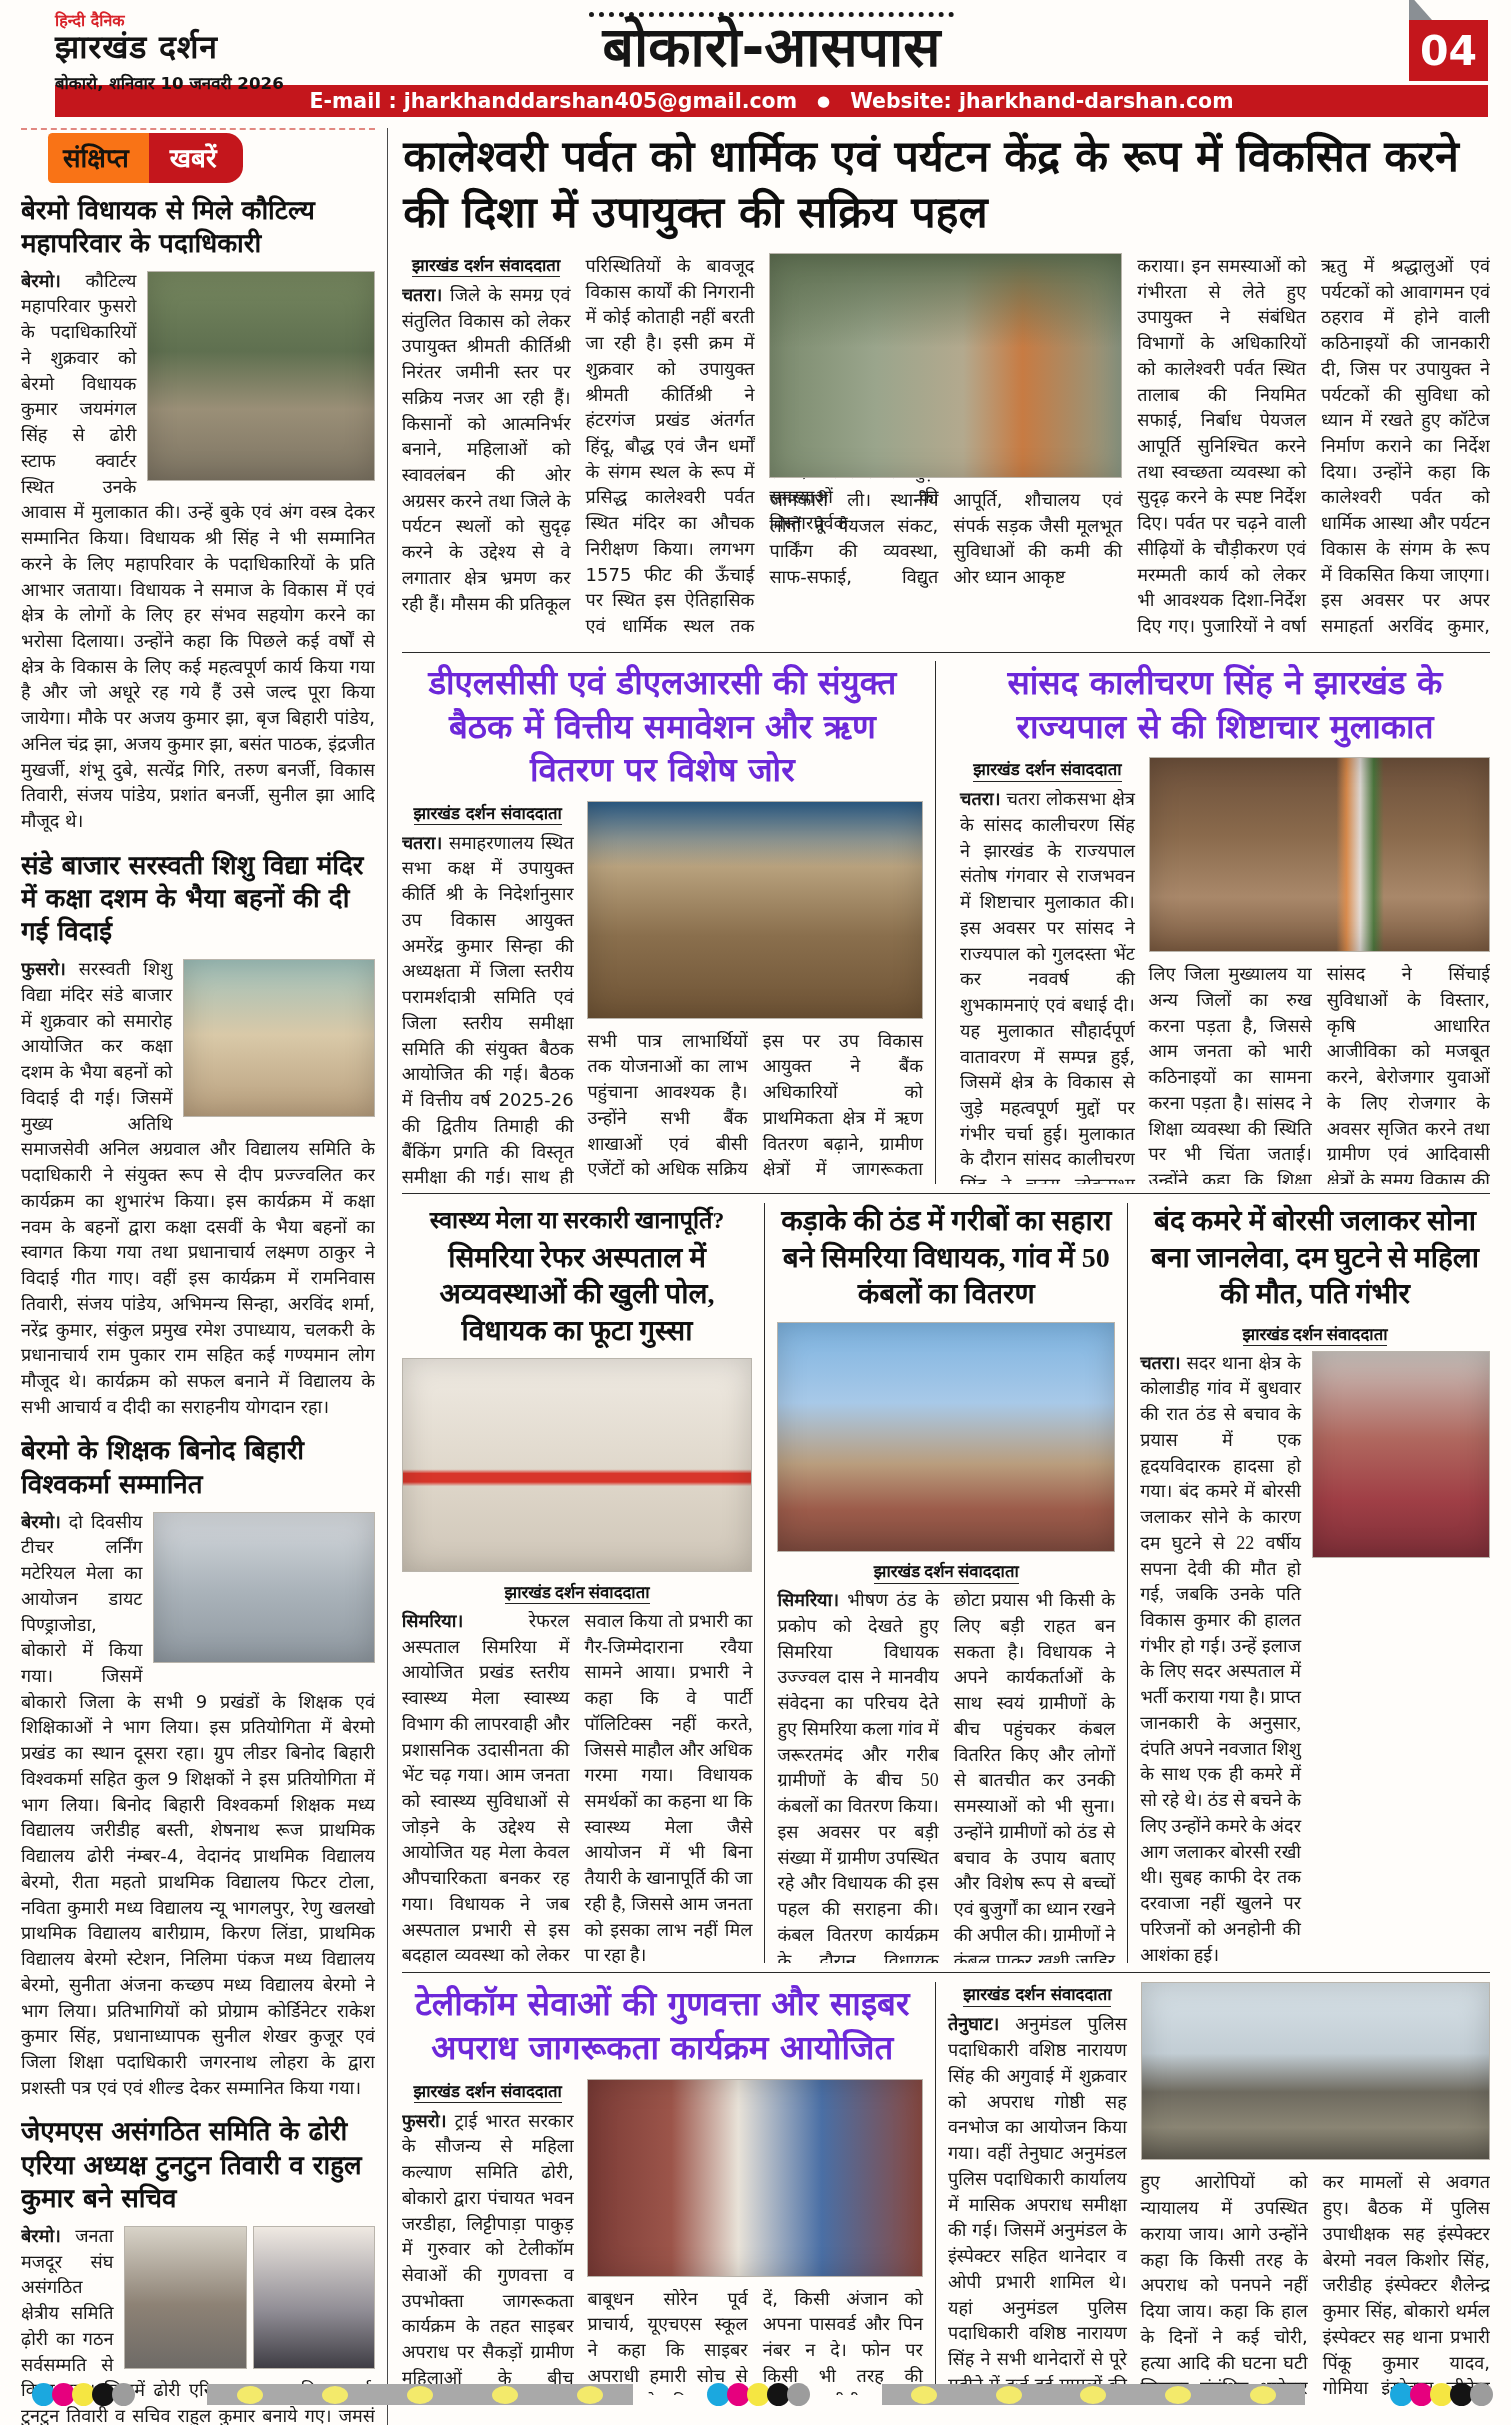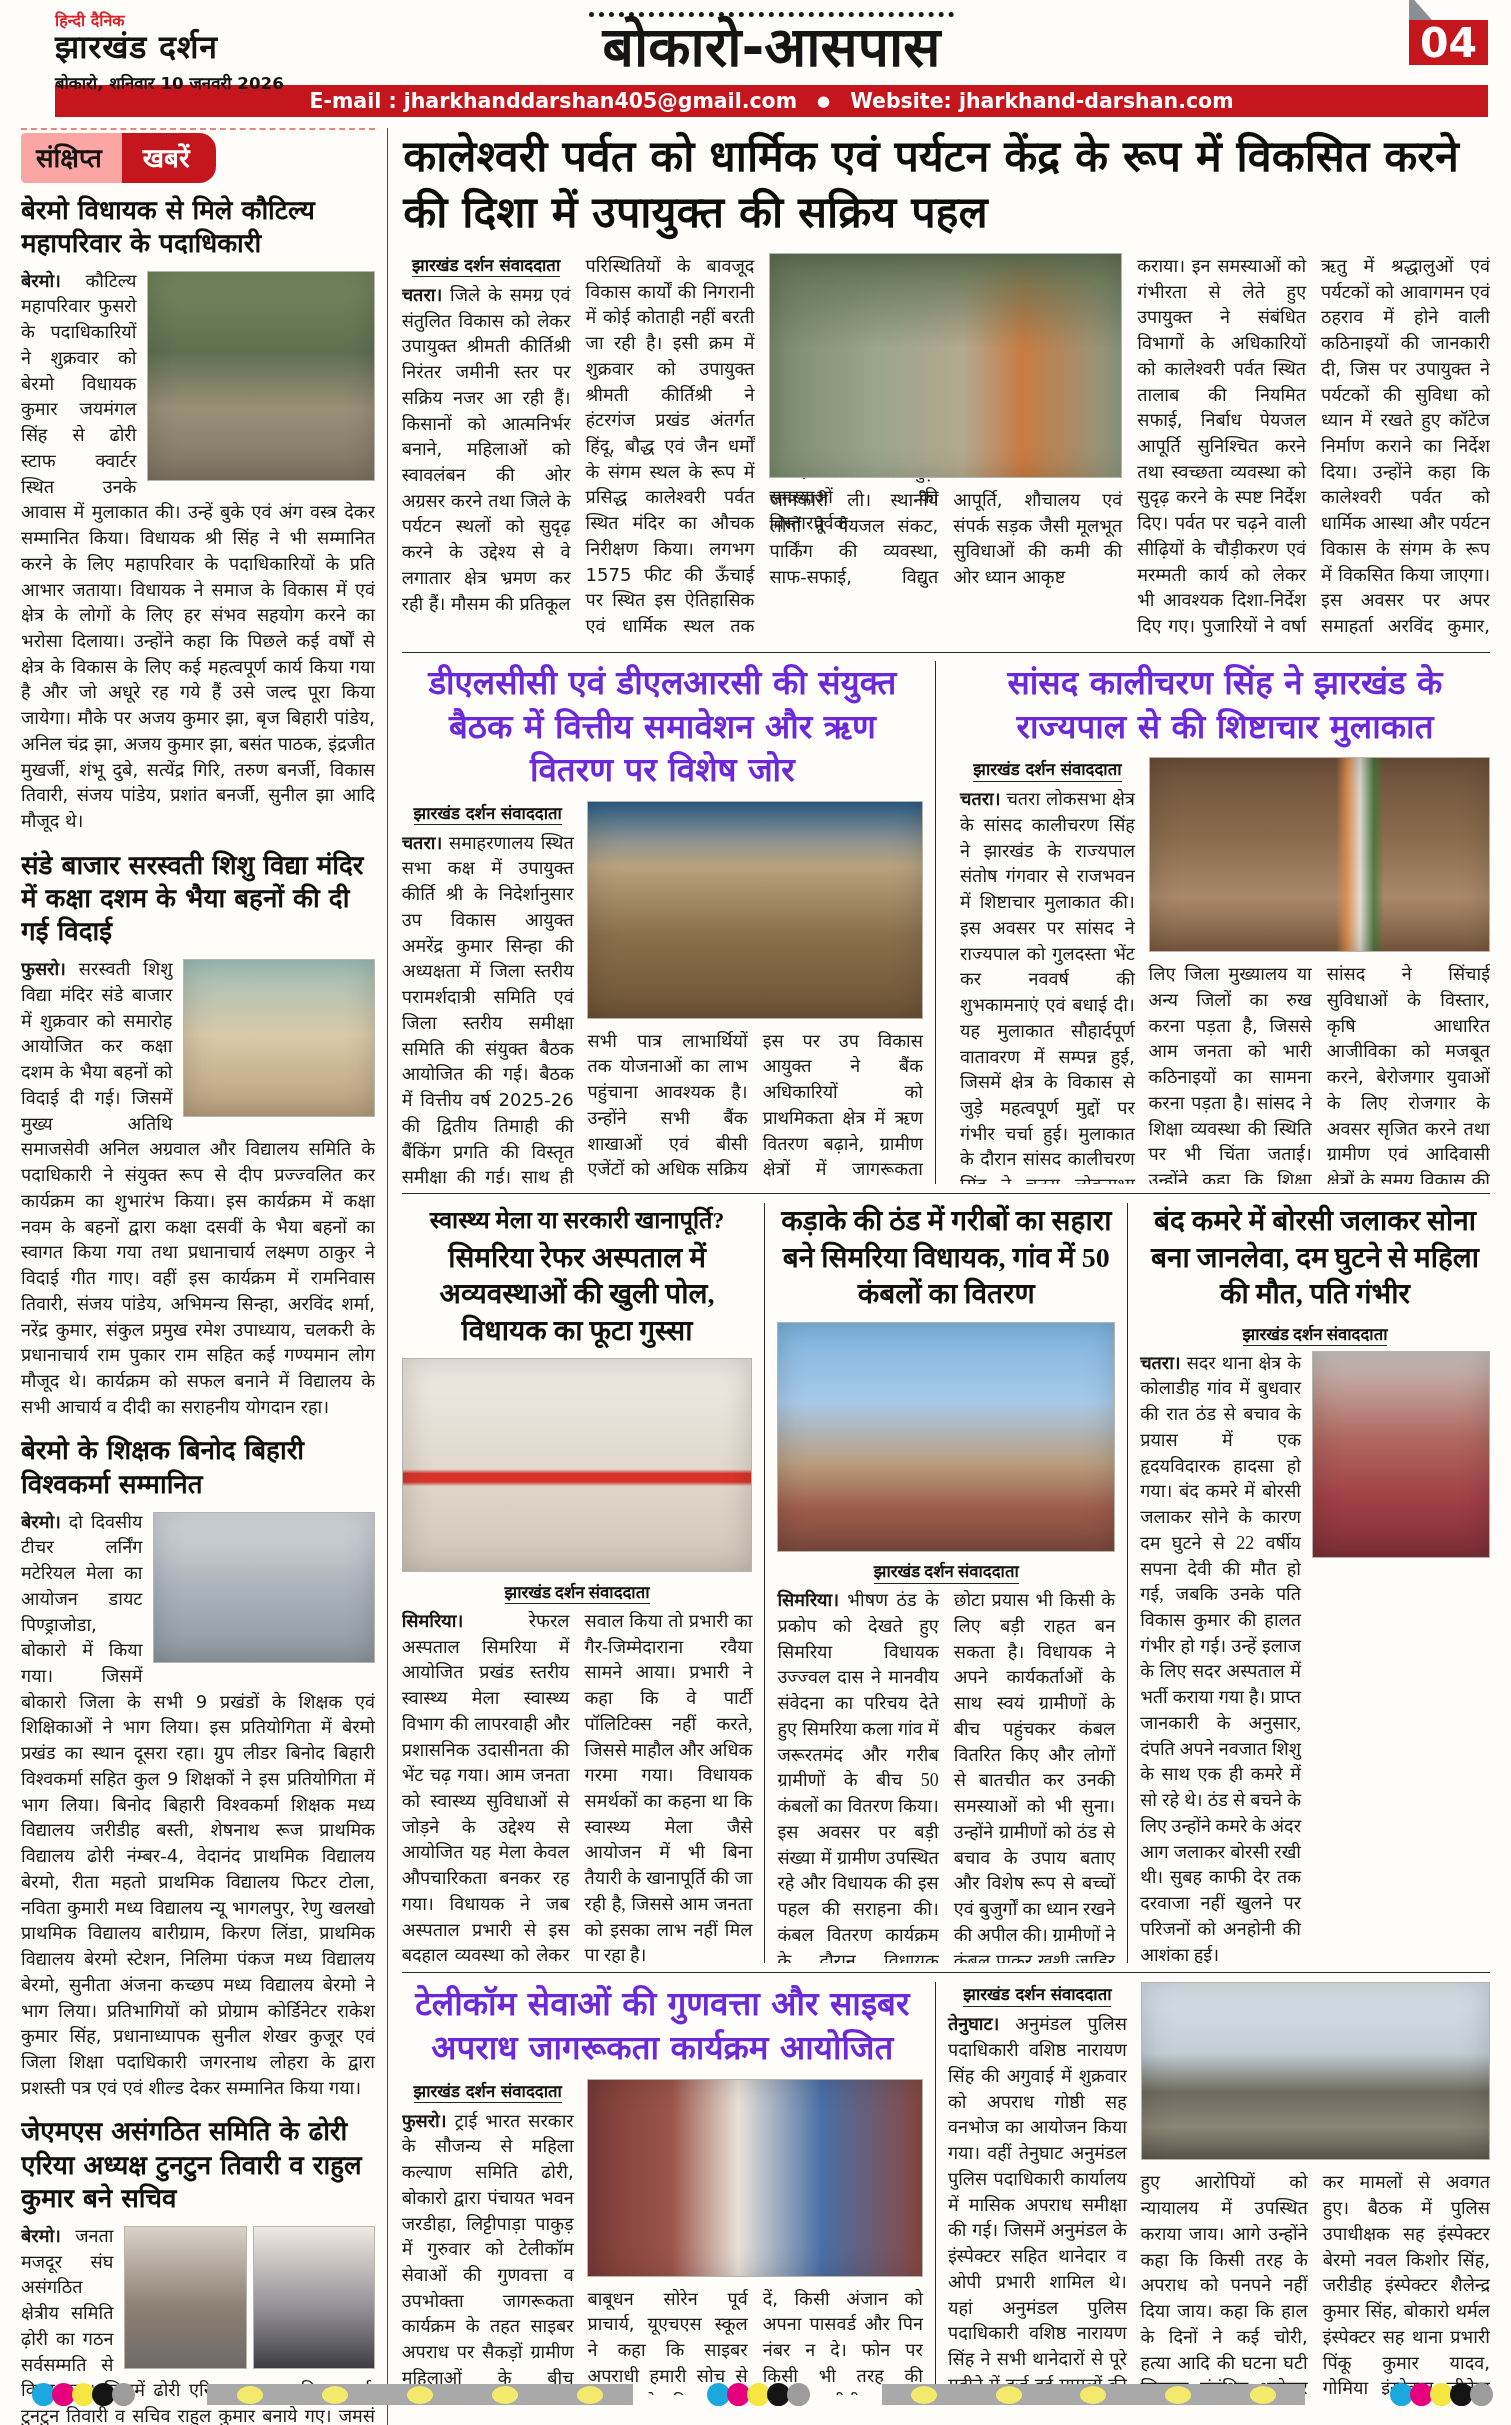--- a/index.html
+++ b/index.html
@@ -11,34 +11,34 @@
   }
   
   .header { position:relative; height:85px; padding:7.6px 23px 0 55px; }
   .mast-left { position:absolute; left:55px; top:9px; }
   .mast-tag { color:#d8232a; font-size:16px; font-weight:700; }
   .mast-name { font-size:32px; font-weight:700; letter-spacing:0.8px; line-height:1.05; color:#141414; }
   .mast-date { font-size:16.7px; font-weight:700; margin-top:6px; color:#141414; }
   .mast-center { text-align:center; padding-top:4.6px; }
   .mast-edition { display:inline-block; font-size:55px; font-weight:800; line-height:1.0;
     border-top:5.3px dotted #1a1a1a; padding:3px 13.7px 0 13.7px; color:#151515; }
-  .pagebox { position:absolute; right:23px; top:20px; width:79px; height:45px; background:#c4161c;
+  .pagebox { position:absolute; right:23px; top:20px; width:79px; height:61px; background:#c4161c;
     color:#fff; font-size:41px; font-weight:800; display:flex; align-items:center; justify-content:center; }
   .pagebox::before { content:""; position:absolute; left:0; top:-26px;
     border-right:23px solid transparent; border-bottom:26px solid #8a8f94; }
   .contactbar { height:32px; background:#c4161c; margin:0 23px 0 55px; display:flex; align-items:center;
     justify-content:center; gap:20px; color:#fff; font-size:20.5px; font-weight:700; }
   .contactbar .dot { font-size:15px; }
   
   .content { display:flex; padding:10.6px 21px 0 21px; }
   .sidebar { width:367px; flex:none; border-right:1.5px solid #4a4a4a; padding-right:12px; }
   .mainarea { flex:1 1 auto; padding-left:13.7px; }
   
   .badge { display:flex; align-items:stretch; margin-bottom:10.6px; border-top:2.3px dashed rgba(200,40,30,.55); padding-top:3.8px; }
-  .badge .y { background:#fca5a5; color:#15140f; font-size:26px; font-weight:800; padding:6px 20px 7.6px 15px; border-radius:4.6px 0 0 4.6px; }
+  .badge .y { background:#f97316; color:#15140f; font-size:26px; font-weight:800; padding:6px 20px 7.6px 15px; border-radius:4.6px 0 0 4.6px;margin-left:27px; }
   .badge .r { background:#c4161c; color:#fff; font-size:26px; font-weight:800; padding:6px 26px 7.6px 21px; border-radius:0 16.7px 16.7px 0; }
   .sb-article { margin-bottom:15px; overflow:hidden; }
   .sb-h { font-size:26px; line-height:1.28; font-weight:800; color:#101010; margin-bottom:7.6px; }
   .body-txt { font-size:18px; line-height:1.43; text-align:justify; color:#181818; }
   .body-txt b { font-weight:800; }
   .ph { border:0.8px solid #b9b4ab; box-shadow:inset 0 0 30px rgba(0,0,0,.18); }
   .fr { float:right; margin:3px 0 7.6px 10.6px; }
   .duo { display:flex; gap:6px; }
   .duo > div { flex:1; border:0.8px solid #b9b4ab; }
   

